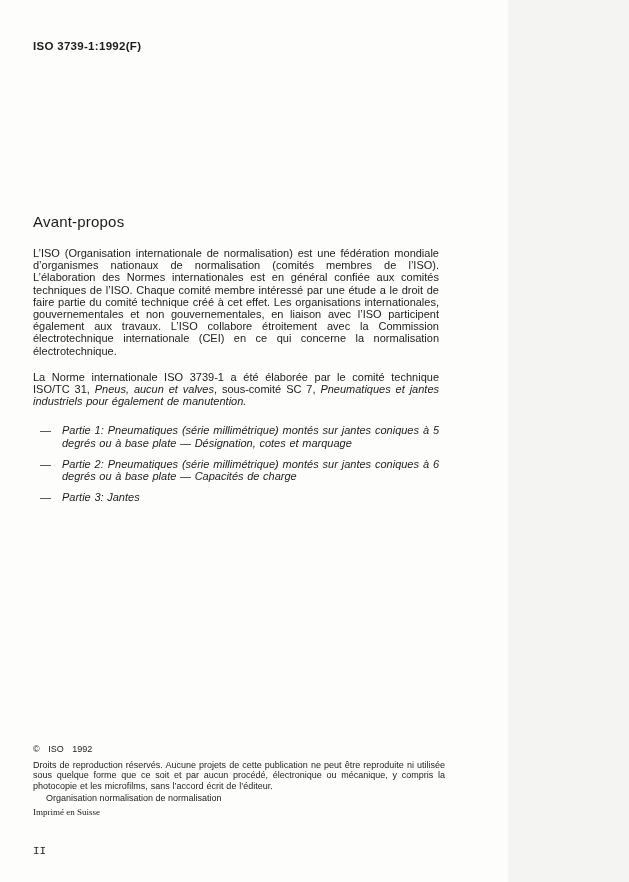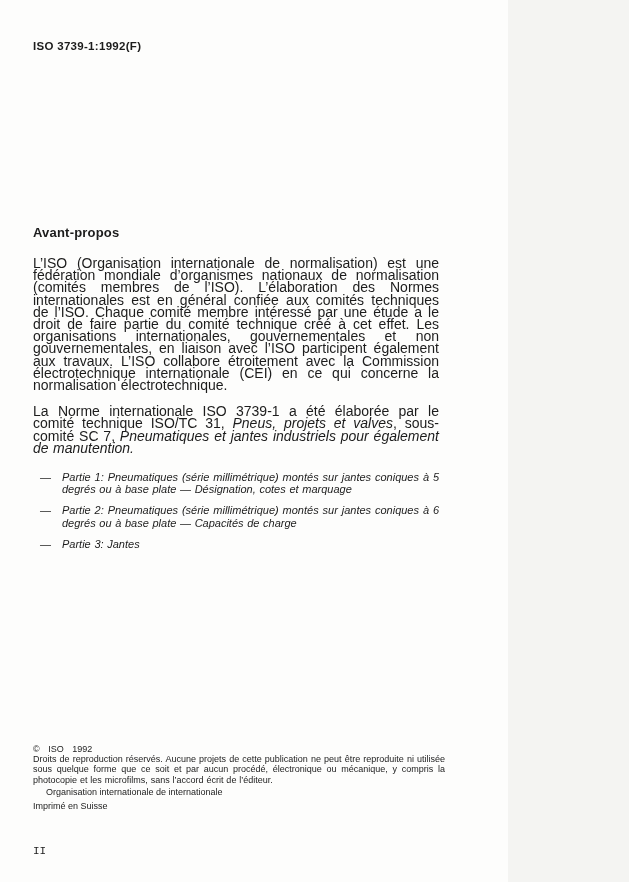--- a/index.html
+++ b/index.html
@@ -24,27 +24,27 @@
     font-weight: bold;
     letter-spacing: 0.3px;
   }
   .content {
     position: absolute;
     top: 213px;
     left: 33px;
     width: 406px;
   }
   .section-title {
-    font-size: 13px;
-    font-weight: bold;
-    margin: 12px 0 17px 0;
+    font-size: 15px;
+    font-weight: normal;
+    margin: 0 0 17px 0;
     letter-spacing: 0.2px;
   }
   .content p {
-    font-size: 14px;
+    font-size: 11px;
     line-height: 12.2px;
     text-align: justify;
     margin: 0 0 14px 0;
     word-spacing: 0.6px;
   }
   .it {
     font-style: italic;
   }
   .parts-list {
     margin-top: 17px;
@@ -68,32 +68,33 @@
   .footer {
     position: absolute;
     top: 744px;
     left: 33px;
     width: 412px;
     font-size: 9px;
     line-height: 10.2px;
   }
   .copyright-line {
     word-spacing: 6px;
-    margin-bottom: 0;
+    margin-bottom: 6px;
   }
   .rights-notice {
     text-align: justify;
     word-spacing: 0.4px;
   }
   .publisher-block {
     margin-left: 13px;
     margin-top: 2px;
   }
   .printed-note {
     margin-top: 4px;
+    font-family: Liberation Serif, serif;
   }
   .page-num {
     position: absolute;
     top: 845px;
     left: 33px;
     font-size: 11px;
     font-family: Liberation Mono, monospace;
   }
 </style>
 </head>
@@ -104,21 +105,21 @@
   <div class="doc-ref">ISO 3739-1:1992(F)</div>
 
   <div class="content">
 
     <h1 class="section-title">Avant-propos</h1>
 
     <p>L’ISO (Organisation internationale de normalisation) est une fédération mondiale d’organismes nationaux de normalisation (comités membres de l’ISO). L’élaboration des Normes internationales est en général confiée aux comités techniques de l’ISO. Chaque comité membre intéressé par une étude a le droit de faire partie du comité technique créé à cet effet. Les organisations internationales, gouvernementales et non gouvernementales, en liaison avec l’ISO participent également aux travaux. L’ISO collabore étroitement avec la Commission électrotechnique internationale (CEI) en ce qui concerne la normalisation électrotechnique.</p>
 
 
     <p>
-      <span>La Norme internationale ISO 3739-1 a été élaborée par le comité technique ISO/TC 31, </span><span class="it">Pneus, projets et valves</span><span>, sous-comité SC 7, </span><span class="it">Pneumatiques et jantes industriels pour également de manutention.</span>
+      <span>La Norme internationale ISO 3739-1 a été élaborée par le comité technique ISO/TC 31, </span><span class="it">Pneus, aucun et valves</span><span>, sous-comité SC 7, </span><span class="it">Pneumatiques et jantes industriels pour également de manutention.</span>
     </p>
 
 
     <div class="parts-list">
 
       <div class="part-item">
         <span class="part-dash">—</span>
         <span class="part-text">Partie 1: Pneumatiques (série millimétrique) montés sur jantes coniques à 5 degrés ou à base plate — Désignation, cotes et marquage</span>
       </div>
 
@@ -132,20 +133,20 @@
         <span class="part-text">Partie 3: Jantes</span>
       </div>
 
     </div>
   </div>
 
   <div class="footer">
     <div class="copyright-line">© ISO 1992</div>
     <div class="rights-notice">Droits de reproduction réservés. Aucune projets de cette publication ne peut être reproduite ni utilisée sous quelque forme que ce soit et par aucun procédé, électronique ou mécanique, y compris la photocopie et les microfilms, sans l’accord écrit de l’éditeur.</div>
     <div class="publisher-block">
-      <div>Organisation internationale de internationale</div>
+      <div>Organisation normalisation de normalisation</div>
     </div>
     <div class="printed-note">Imprimé en Suisse</div>
   </div>
 
   <div class="page-num">II</div>
 
 </div>
 
 </body></html>

